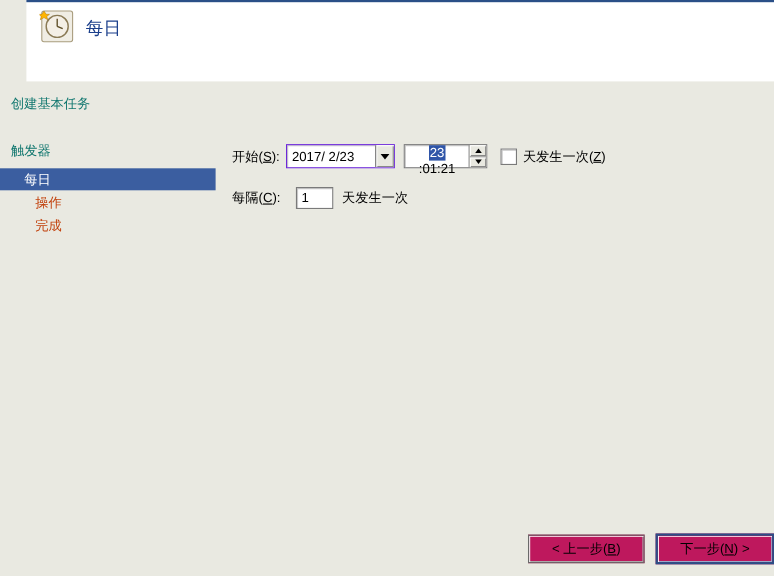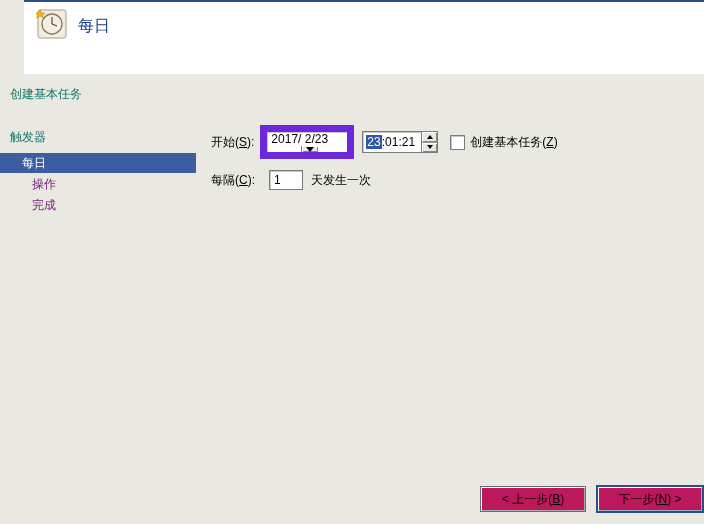--- a/index.html
+++ b/index.html
@@ -66,21 +66,21 @@
   }
   .side-heading {
     color: #0f766e;
     padding: 4px 10px 6px 10px;
     margin-top: 8px;
   }
   .side-item,
   .side-selected {
     padding: 2px 0 2px 22px;
     margin: 1px 10px;
-    color: #701a75;
+    color: #c2410c;
     height: 16px;
     line-height: 16px;
     cursor: default;
   }
   .side-selected {
     background: #3b5ea0;
     color: #ffffff;
     margin: 1px 0 1px 0;
     padding-left: 22px;
     width: 174px;
@@ -105,25 +105,24 @@
   .row2 { position: absolute; left: 15px; top: 58px; }
 
   .label { margin-right: 6px; }
 
   
   .date-box {
     display: inline-flex;
     align-items: center;
     height: 20px;
     background: #ffffff;
-    border: 7px solid #6d28d9;
+    border: 1px solid #6d28d9;
     padding: 0 0 0 4px;
     margin-right: 8px;
     box-shadow: inset 1px 1px 0 #c8c8c8;
-    flex-direction: column;
   }
   .date-box .val { min-width: 74px; padding-right: 2px; background: transparent; }
   .date-btn {
     width: 16px;
     height: 20px;
     border-left: 1px solid #7a7a7a;
     background: #e8e8e0;
     display: flex;
     align-items: center;
     justify-content: center;
@@ -144,20 +143,21 @@
     background: #ffffff;
     border: 1px solid #7a7a7a;
     margin-right: 8px;
     box-shadow: inset 1px 1px 0 #c8c8c8;
   }
   .time-val {
     display: inline-flex;
     align-items: center;
     padding: 0 3px;
     min-width: 52px;
+    flex-direction: column;
   }
   .sel {
     background: #2f55a8;
     color: #ffffff;
     padding: 0 1px;
   }
   .spin {
     width: 15px;
     display: flex;
     flex-direction: column;
@@ -294,21 +294,21 @@
                 <span class="tri-up"></span>
               </span>
             <span class="spin-btn">
                 <span class="tri-down-s"></span>
               </span>
           </span>
         </span>
 
         <span class="chk-wrap">
           <span class="chk"></span>
-          <span><span>创建基本任务(</span><u class="hotkey">Z</u><span>)</span></span>
+          <span><span>天发生一次(</span><u class="hotkey">Z</u><span>)</span></span>
         </span>
       </div>
 
       <div class="row row2">
         <span class="label"><span>每隔(</span><u class="hotkey">C</u><span>):</span></span>
         <span class="num-box">
           <span>1</span>
         </span>
         <span>天发生一次</span>
       </div>

